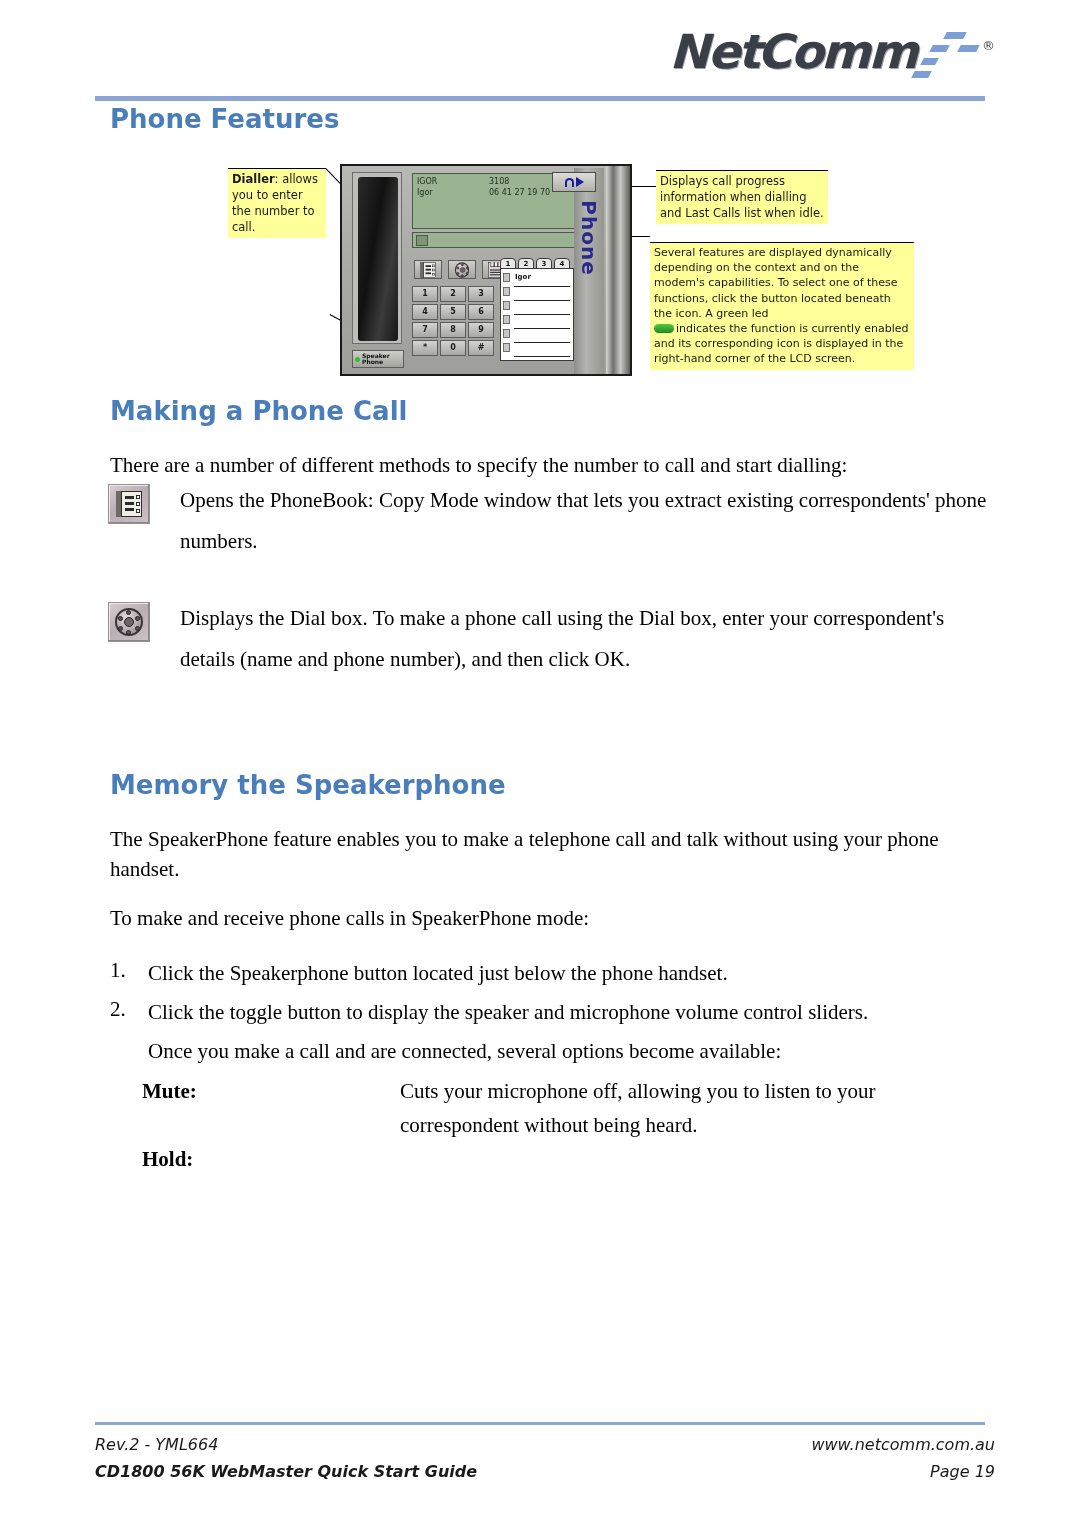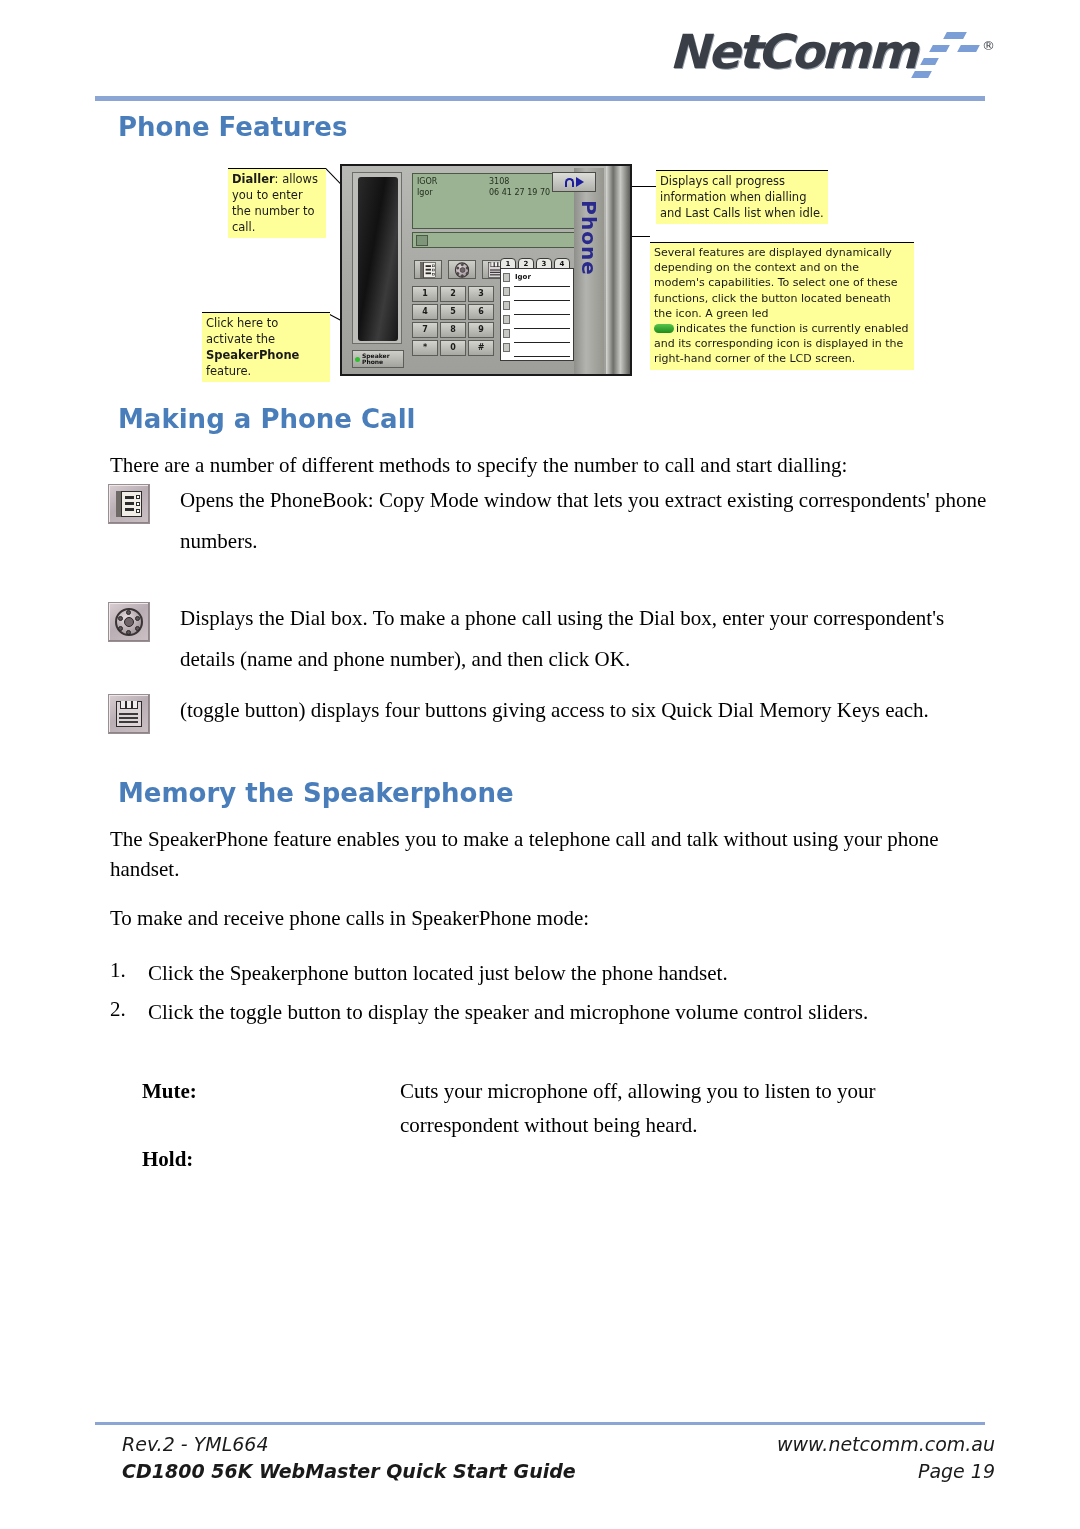--- a/index.html
+++ b/index.html
@@ -80,21 +80,21 @@
     left: 95px;
     top: 96px;
     width: 890px;
     height: 5px;
     background: #8ba6d4;
   }
 
   
   h1.section {
     position: absolute;
-    margin: 8px;
+    margin: 0;
     font-family: "DejaVu Sans", sans-serif;
     font-weight: bold;
     font-size: 26px;
     color: #4a7ebb;
     letter-spacing: 0px;
   }
   .h-phone-features { left: 110px; top: 104px; }
   .h-making-call    { left: 110px; top: 396px; font-size: 27px; letter-spacing: .5px;}
   .h-speakerphone   { left: 110px; top: 770px; font-size: 27px; }
 
@@ -465,24 +465,23 @@
     left: 95px; bottom: 104px;
     width: 890px; height: 3px;
     background: #8ba6d4;
   }
   .footer {
     position: absolute;
     left: 95px; right: 85px; bottom: 42px;
     height: 56px;
     font-family: "DejaVu Sans", sans-serif;
     font-style: italic;
-    font-size: 19px;
+    font-size: 16px;
     line-height: 27px;
     color: #1a1a1a;
-    margin-left: 27px;
   }
   .footer .row { display: flex; justify-content: space-between; }
   .footer .left { font-weight: normal; }
   .footer .l2 { font-weight: bold; }
   .footer .right { text-align: right; }
 </style>
 </head>
 <body>
 
 <div class="page">
@@ -506,21 +505,20 @@
 
   <div class="figure">
 
     <div class="leader" style="left:126px; top:6px; width:106px; transform: rotate(46deg);"></div>
     <div class="leader" style="left:130px; top:152px; width:48px; transform: rotate(28deg);"></div>
     <div class="leader" style="left:388px; top:24px; width:70px;"></div>
     <div class="leader" style="left:278px; top:74px; width:172px;"></div>
 
     <div class="callout co-dialler"><b>Dialler</b><span>: allows you to enter the number to call.</span></div>
 
-    <div class="callout co-speaker"><span>Click here to activate the </span><b>SpeakerPhone</b><span> feature.</span></div>
 
     <div class="callout co-progress">Displays call progress information when dialling and Last Calls list when idle.</div>
 
     <div class="callout co-features"><span>Several features are displayed dynamically depending on the context and on the modem's capabilities. To select one of these functions, click the button located beneath the icon. A green led</span>
       <span class="led-inline"></span><span>indicates the function is currently enabled and its corresponding icon is displayed in the right-hand corner of the LCD screen.</span></div>
 
     <div class="phone-panel">
 
       <div class="handset-slot">
         <div class="handset"></div>
@@ -698,50 +696,39 @@
         <span class="hole" style="left:20px;top:18px"></span>
         <span class="hole" style="left:11px;top:22px"></span>
         <span class="hole" style="left:3px;top:18px"></span>
         <span class="hole" style="left:3px;top:8px"></span>
         <span class="ctr"></span>
       </span>
     </span>
     <div class="tx">Displays the Dial box.  To make a phone call using the Dial box, enter your correspondent's details (name and phone number), and then click OK.</div>
   </div>
 
-  <div class="icon-item it3">
-    <span class="ic">
-      <span class="g-mem">
-        <span class="body"></span>
-          <span class="top"></span>
-        <span class="tln" style="left:9px"></span>
-          <span class="tln" style="left:15px"></span>
-        <span class="rw" style="top:12px"></span>
-          <span class="rw" style="top:16px"></span>
-          <span class="rw" style="top:20px"></span>
-      </span>
-    </span>
-    <div class="tx">(toggle button) displays four buttons giving access to six Quick Dial Memory Keys each.</div>
-  </div>
 
   <h1 class="section h-speakerphone">Memory the Speakerphone</h1>
 
   <p class="body sp-intro1">The SpeakerPhone feature enables you to make a telephone call and talk without using your phone handset.</p>
   <p class="body sp-intro2">To make and receive phone calls in SpeakerPhone mode:</p>
 
   <div class="numbered num-1">
     <span class="n">1.</span>
     <div class="t">Click the Speakerphone button located just below the phone handset.</div>
   </div>
 
   <div class="numbered num-2">
     <span class="n">2.</span>
     <div class="t">Click the toggle button to display the speaker and microphone volume control sliders.</div>
   </div>
 
+  <div class="numbered num-sub">
+    <div class="t" style="margin-left:0">Once you make a call and are connected, several options become available:</div>
+  </div>
 
   <div class="deflist">
     <div class="defrow">
       <div class="defterm">Mute:</div>
       <div class="defdesc">Cuts your microphone off, allowing you to listen to your correspondent without being heard.</div>
     </div>
     <div class="defrow">
       <div class="defterm">Hold:</div>
     </div>
   </div>

